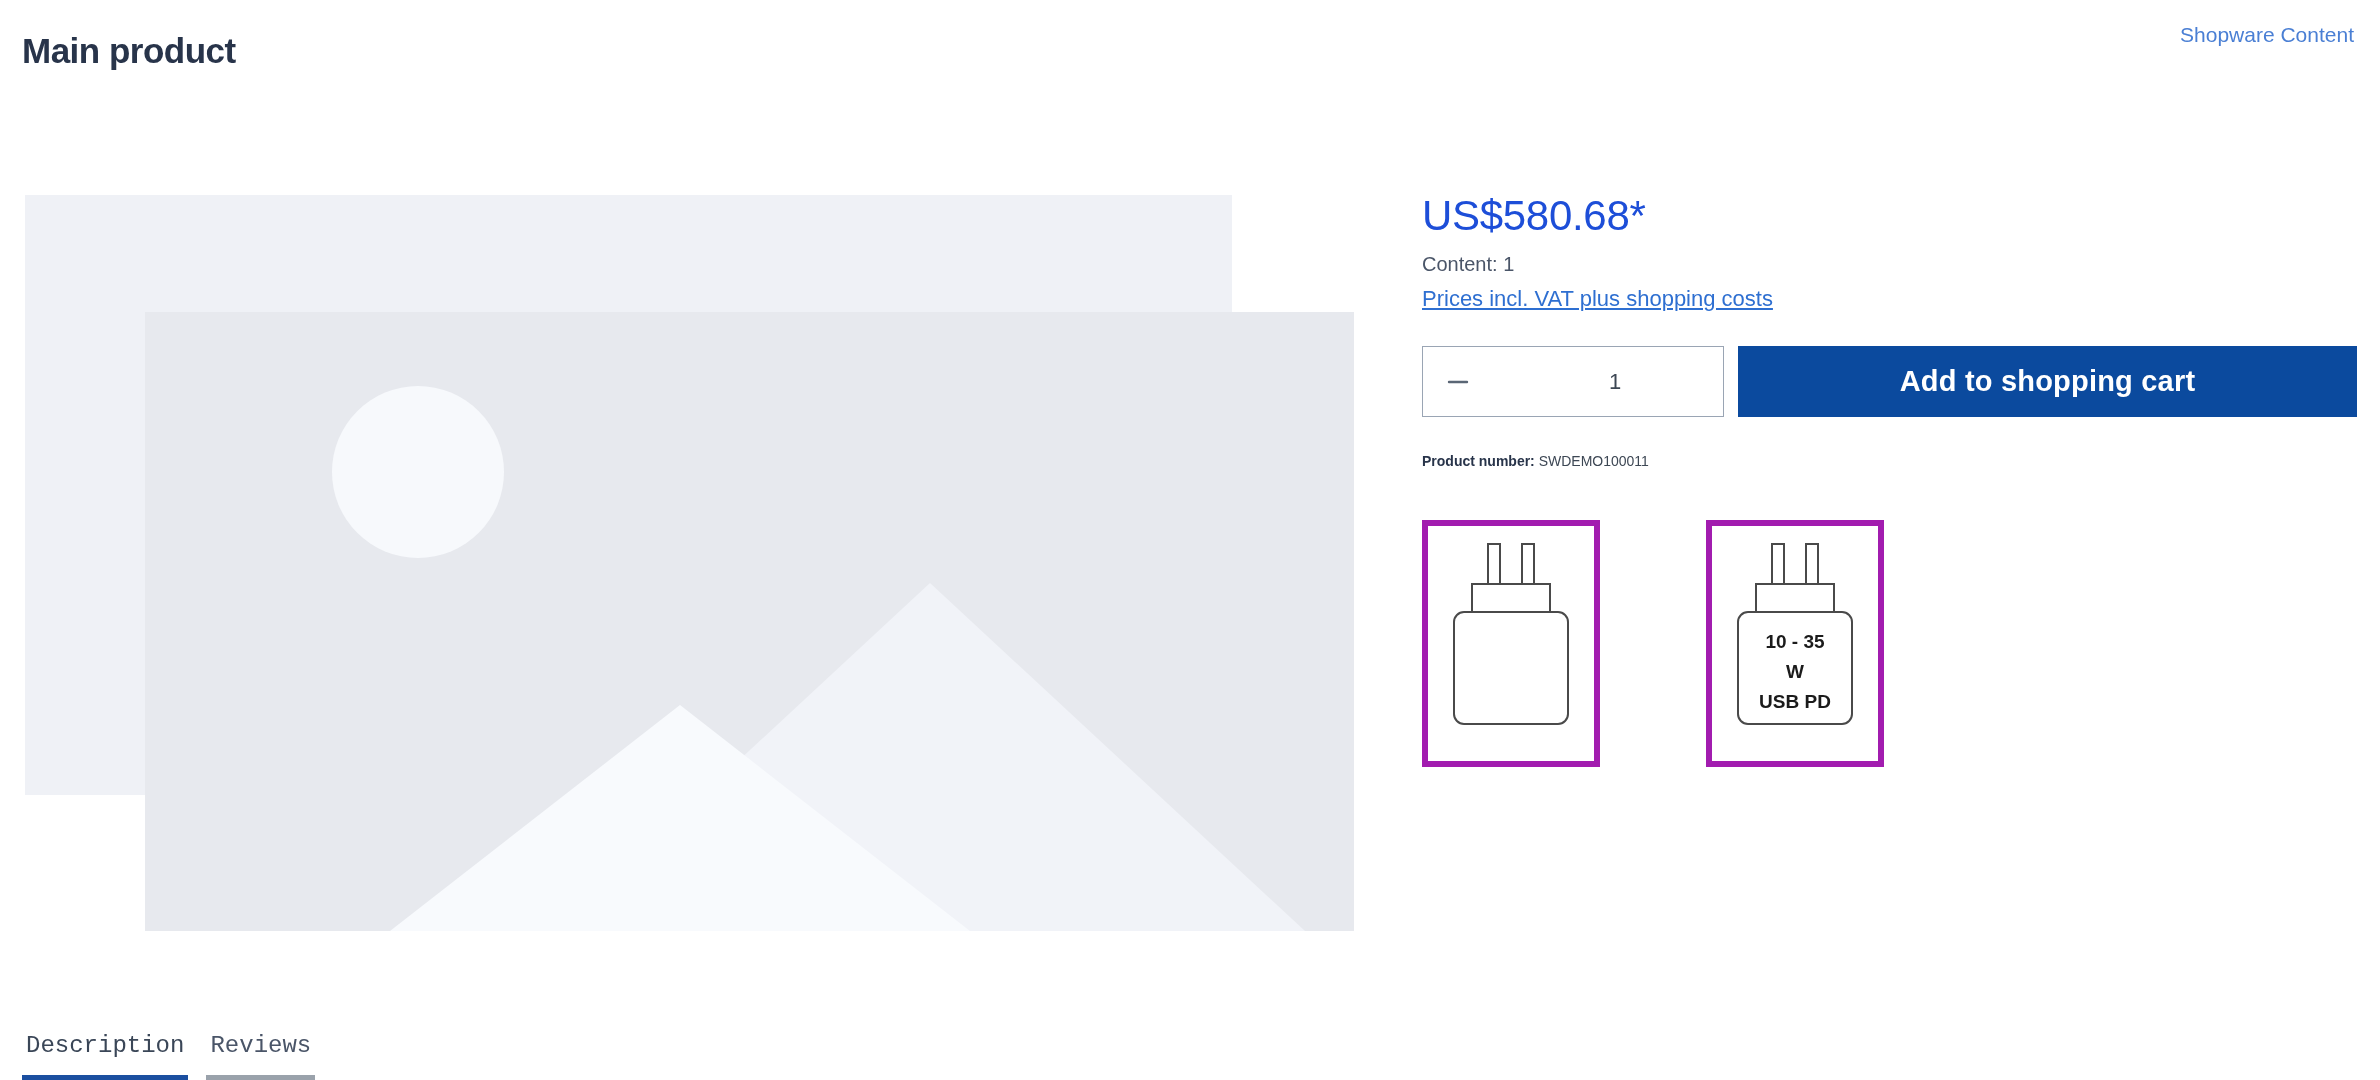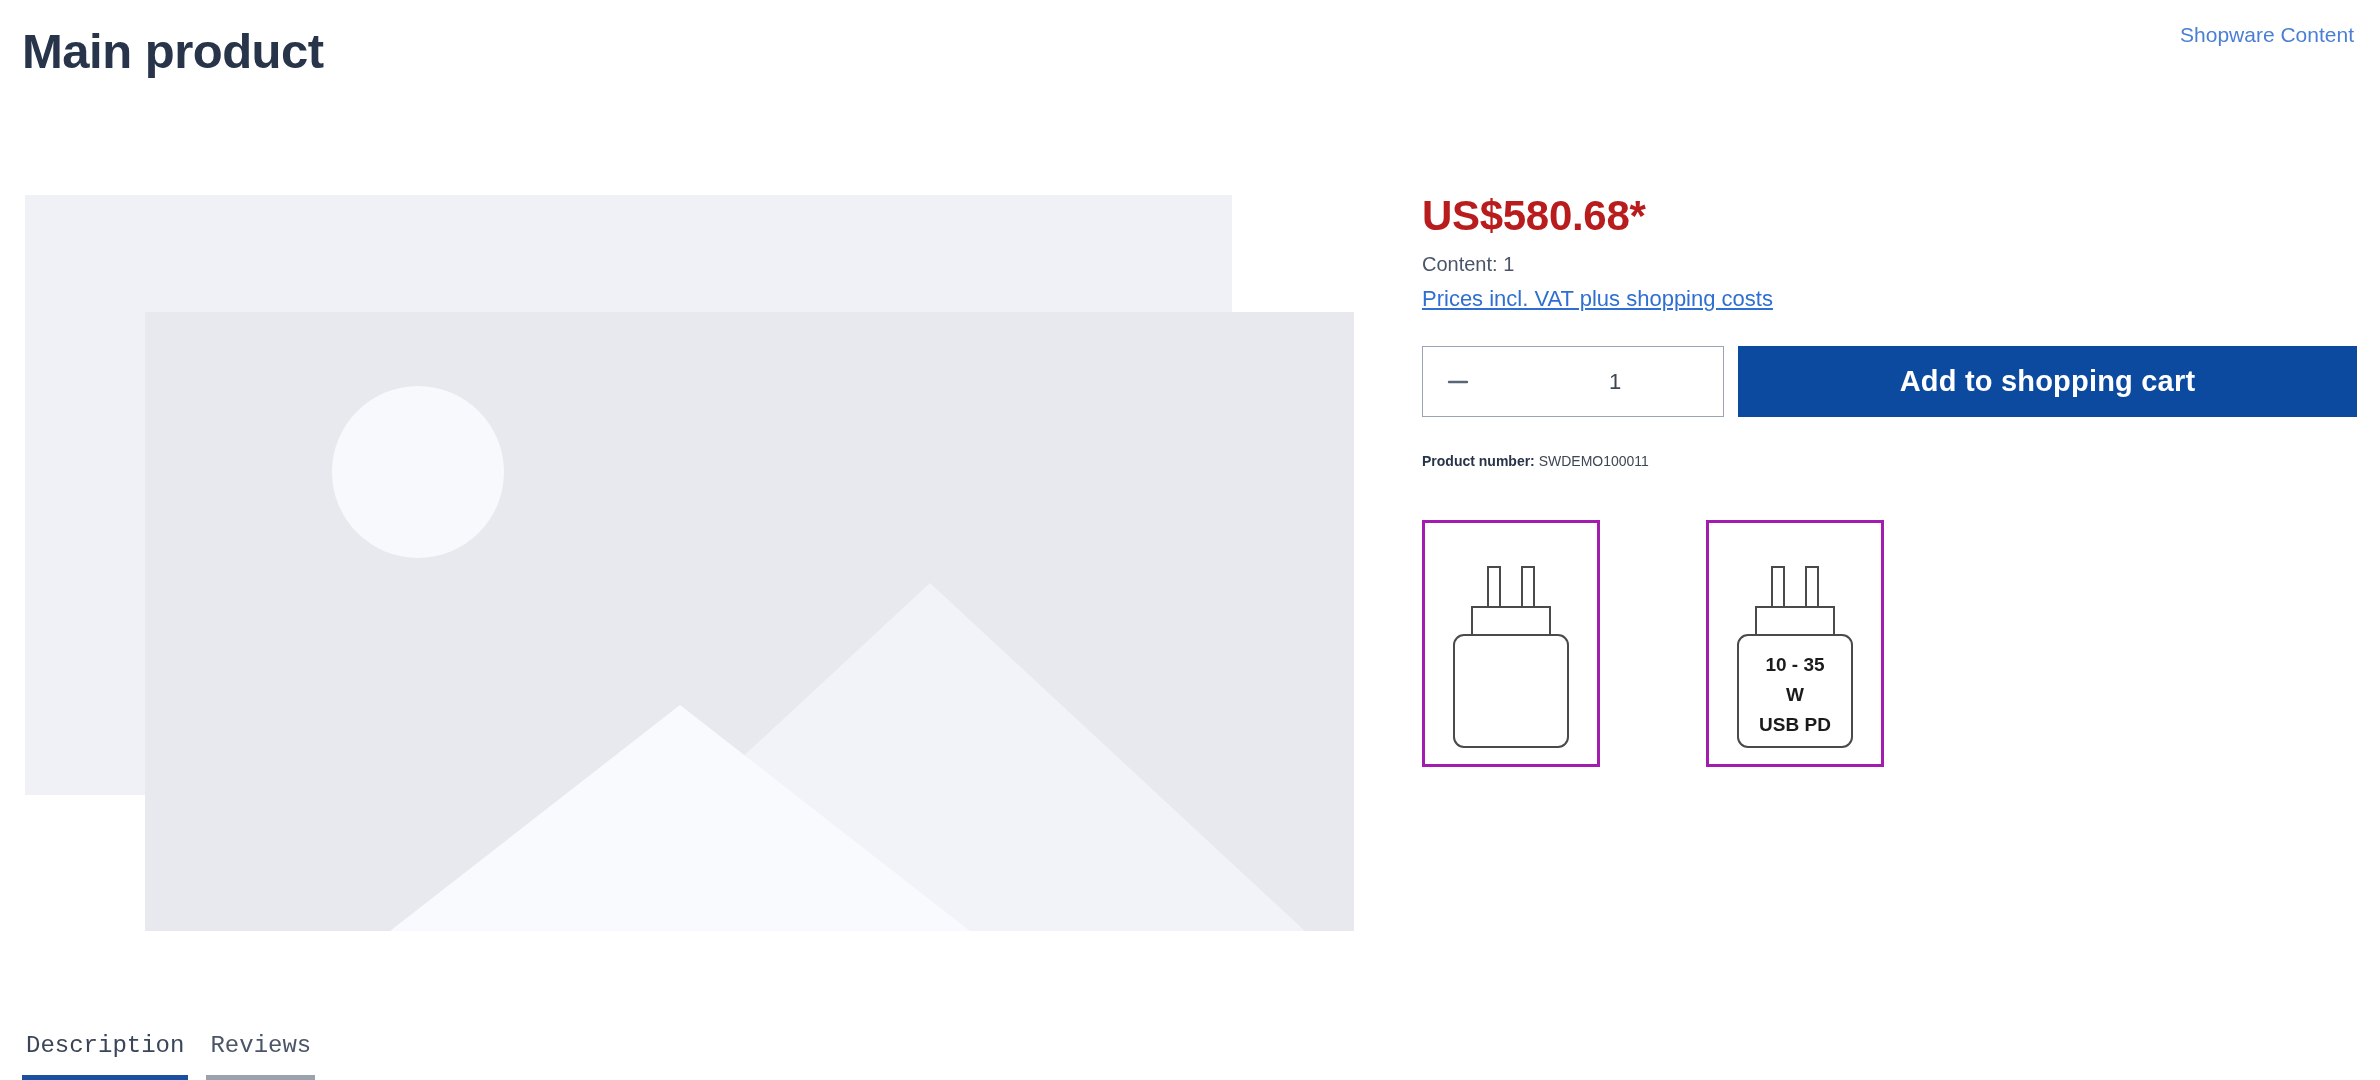--- a/index.html
+++ b/index.html
@@ -21,21 +21,21 @@
   .header-row {
     position: absolute;
     left: 0; top: 0;
     width: 2380px;
     height: 110px;
   }
   .page-title {
     position: absolute;
     left: 22px;
     top: 22px;
-    font-size: 49px;
+    font-size: 35px;
     line-height: 58px;
     font-weight: bold;
     color: #28344a;
     letter-spacing: -0.5px;
   }
   .shop-link {
     position: absolute;
     right: 26px;
     top: 22px;
     font-size: 21px;
@@ -59,22 +59,22 @@
   
   .buybox {
     position: absolute;
     left: 1422px;
     top: 190px;
     width: 935px;
   }
   .price {
     font-size: 42px;
     line-height: 52px;
-    font-weight: bold;
-    color: #b91c1c;
+    font-weight: normal;
+    color: #1d4ed8;
     letter-spacing: -0.3px;
   }
   .content-line {
     margin-top: 10px;
     font-size: 20px;
     line-height: 25px;
     color: #4a5568;
   }
   .tax-link {
     display: inline-block;
@@ -147,25 +147,25 @@
 
   
   .thumbs {
     display: flex;
     gap: 106px;
     margin-top: 45px;
   }
   .thumb {
     width: 178px;
     height: 247px;
-    border: 3px solid #a21caf;
+    border: 6px solid #a21caf;
     background: #fff;
     cursor: pointer;
     display: flex;
-    align-items: flex-end;
+    align-items: flex-start;
     justify-content: center;
   }
   .thumb svg { display: block; }
   .adapter-text {
     font-family: "Liberation Sans", sans-serif;
     font-weight: bold;
     fill: #1b1b1b;
   }
 
   

